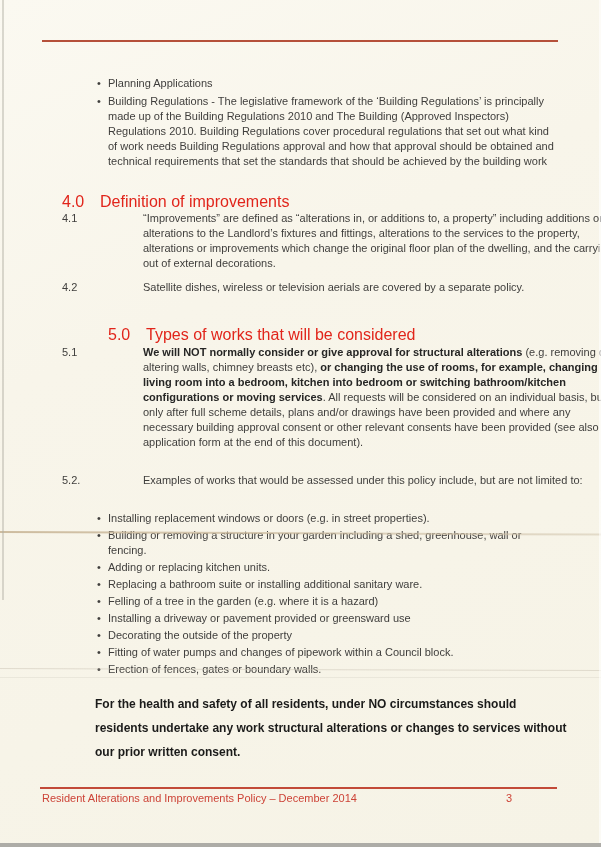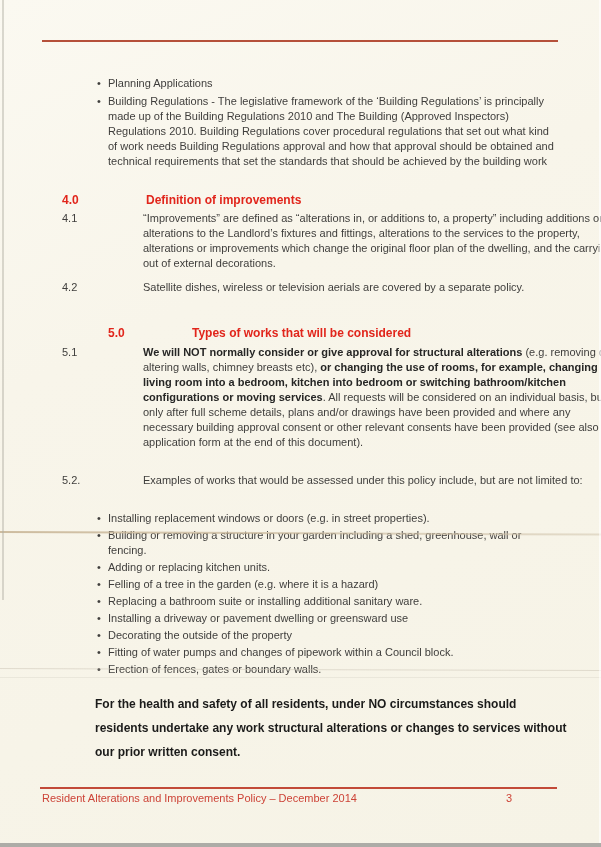--- a/index.html
+++ b/index.html
@@ -22,21 +22,21 @@
   .crease-3{position:absolute;left:0;top:677px;width:601px;height:1px;background:rgba(222,217,205,0.5);}
 
   .rule-top{position:absolute;left:42px;top:40px;width:516px;height:2px;background:#b5503a;}
 
   .intro{position:absolute;left:97px;top:76px;width:463px;
     list-style:none;margin:0;padding:0;font-size:11px;line-height:15px;}
   .intro li{position:relative;padding-left:11px;margin-bottom:3px;}
   .intro li::before{content:"•";position:absolute;left:0;top:0;color:#3f3e3c;}
 
   .sec-head{position:absolute;left:62px;display:flex;
-    font-size:12px;font-weight:bold;color:#e1251b;gap:46px;}
+    font-size:16px;font-weight:normal;color:#e1251b;}
   .sec-head .num{width:38px;flex:none;}
   .sec-head-4{top:193px;}
   .sec-head-5{top:326px;margin-left:46px;}
 
   .item{position:absolute;left:62px;display:flex;font-size:11px;line-height:15px;gap:48px;}
   .item .num{width:33px;flex:none;}
   .item .txt{flex:none;width:472px;}
   .item-41{top:211px;}
   .item-42{top:280px;}
   .item-51{top:345px;}
@@ -95,23 +95,23 @@
 
   <div class="item item-52">
     <span class="num">5.2.</span>
     <div class="txt"><span>Examples of works that would be assessed under this policy include, but are not limited to:</span></div>
   </div>
 
   <ul class="works">
     <li><span>Installing replacement windows or doors (e.g. in street properties).</span></li>
     <li><span>Building or removing a structure in your garden including a shed, greenhouse, wall or fencing.</span></li>
     <li><span>Adding or replacing kitchen units.</span></li>
+    <li><span>Replacing a bathroom suite or installing additional sanitary ware.</span></li>
     <li><span>Felling of a tree in the garden (e.g. where it is a hazard)</span></li>
-    <li><span>Replacing a bathroom suite or installing additional sanitary ware.</span></li>
-    <li><span>Installing a driveway or pavement dwelling or greensward use</span></li>
+    <li><span>Installing a driveway or pavement provided or greensward use</span></li>
     <li><span>Decorating the outside of the property</span></li>
     <li><span>Fitting of water pumps and changes of pipework within a Council block.</span></li>
     <li><span>Erection of fences, gates or boundary walls.</span></li>
   </ul>
 
   <div class="warning">For the health and safety of all residents, under NO circumstances should residents undertake any work structural alterations or changes to services without our prior written consent.</div>
 
   <div class="footer-rule"></div>
   <div class="footer-row">
     <span>Resident Alterations and Improvements Policy – December 2014</span>

